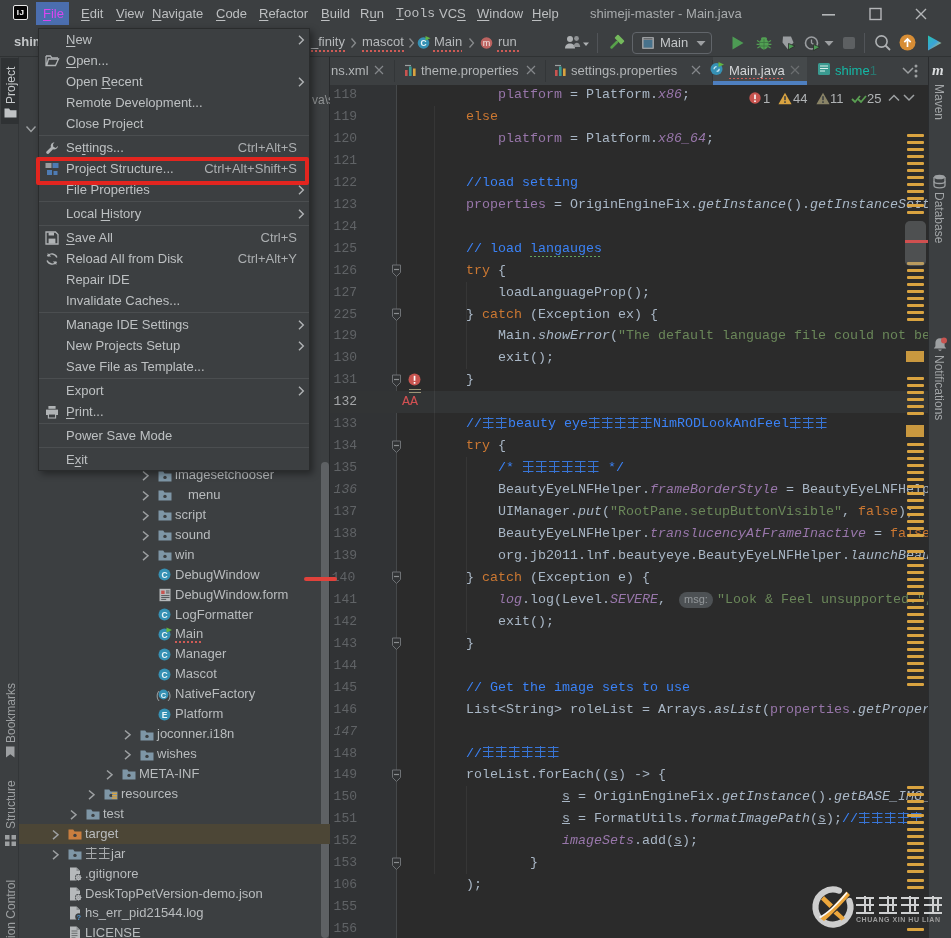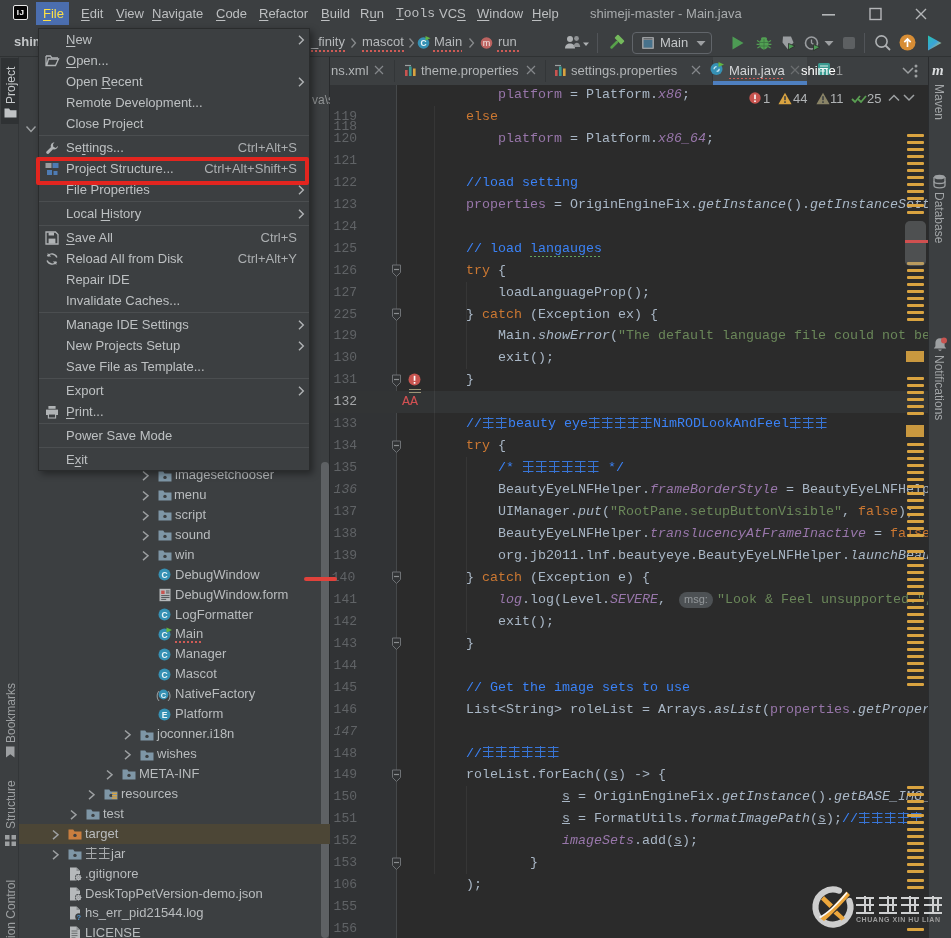--- a/index.html
+++ b/index.html
@@ -37,21 +37,21 @@
 <div class="a" style="left:19px;top:57px;width:311px;height:881px;background:#3c3f41"></div>
 <div class="a" style="left:329px;top:57px;width:1px;height:881px;background:#282a2c"></div>
 <div class="a" style="left:330px;top:57px;width:598px;height:28px;background:#3c3f41"></div>
 <div class="a" style="left:330px;top:85px;width:598px;height:853px;background:#2b2b2b"></div>
 <div class="a" style="left:330px;top:85px;width:66px;height:853px;background:#313335"></div>
 <div class="a" style="left:396px;top:85px;width:1px;height:853px;background:#45484a"></div>
 <div class="a" style="left:928px;top:57px;width:23px;height:881px;background:#3c3f41;border-left:1px solid #2a2c2e"></div>
 <div class="a" style="left:13px;top:5px;width:15px;height:15px;background:#050505;border:1px solid #e8e8e8;border-radius:2px"></div>
 <div class="a" style="left:14px;top:6px;width:13px;height:13px;font:bold 8px 'Liberation Sans';color:#fff;text-align:center;line-height:13px;letter-spacing:0.5px">IJ</div>
 <div class="a" style="left:36px;top:2px;width:33px;height:23px;background:#4b6eaf;border-radius:0"></div>
-<div class="mb" style="left:43px;color:#fde047;"><u>F</u>ile</div>
+<div class="mb" style="left:43px;color:#d946ef;"><u>F</u>ile</div>
 <div class="mb" style="left:81px;"><u>E</u>dit</div>
 <div class="mb" style="left:116px;"><u>V</u>iew</div>
 <div class="mb" style="left:152px;"><u>N</u>avigate</div>
 <div class="mb" style="left:216px;"><u>C</u>ode</div>
 <div class="mb" style="left:259px;"><u>R</u>efactor</div>
 <div class="mb" style="left:321px;"><u>B</u>uild</div>
 <div class="mb" style="left:360px;">R<u>u</u>n</div>
 <div class="mb" style="left:396px;font-family:Liberation Mono, monospace;"><u>T</u>ools</div>
 <div class="mb" style="left:439px;">VC<u>S</u></div>
 <div class="mb" style="left:477px;"><u>W</u>indow</div>
@@ -184,21 +184,21 @@
     <circle cx="7" cy="7.4" r="1.7" fill="#3c3f41"></circle>
   </svg>
 <div class="tr" style="left:175px;top:465.0px">imagesetchooser</div>
 <svg width="10" height="11" style="left:141px;top:489.93px">
     <path d="M2 1.5l5 4.3-5 4.3" stroke="#9da0a2" stroke-width="1.5" fill="none"></path>
   </svg>
 <svg width="14" height="12" style="left:158px;top:489.43px">
     <path d="M0.5 1.5h4.7l1.4 1.9h6.9v8.1H0.5z" fill="#7e96a6"></path>
     <circle cx="7" cy="7.4" r="1.7" fill="#3c3f41"></circle>
   </svg>
-<div class="tr" style="left:174px;top:484.93px">menu</div>
+<div class="tr" style="left:188px;top:484.93px">menu</div>
 <svg width="10" height="11" style="left:141px;top:509.86px">
     <path d="M2 1.5l5 4.3-5 4.3" stroke="#9da0a2" stroke-width="1.5" fill="none"></path>
   </svg>
 <svg width="14" height="12" style="left:158px;top:509.36px">
     <path d="M0.5 1.5h4.7l1.4 1.9h6.9v8.1H0.5z" fill="#7e96a6"></path>
     <circle cx="7" cy="7.4" r="1.7" fill="#3c3f41"></circle>
   </svg>
 <div class="tr" style="left:175px;top:504.86px">script</div>
 <svg width="10" height="11" style="left:141px;top:529.79px">
     <path d="M2 1.5l5 4.3-5 4.3" stroke="#9da0a2" stroke-width="1.5" fill="none"></path>
@@ -386,21 +386,21 @@
 <div class="tab" style="left:729px;color:#d3d5d7">Main.java</div>
 <div class="sq" style="left:729px;top:77.5px;width:54px;color:#cf5b56"></div>
 <svg width="11" height="11" style="left:790px;top:65px">
     <path d="M1 1l8 8M9 1l-8 8" stroke="#6b6e70" stroke-width="1.2"></path>
   </svg>
 <div class="a" style="left:713px;top:81px;width:94px;height:4px;background:#4e7fc0"></div>
 <svg width="14" height="14" style="left:817px;top:62px">
 <rect x="1" y="1" width="12" height="12" rx="1.5" fill="#3a9a90"></rect>
     <path d="M3 4h8M3 6.5h8M3 9h5" stroke="#d8eeea" stroke-width="1.1"></path>
   </svg>
-<div class="tab" style="left:801px;color:#ffffff">shime<span style="opacity:.45">1</span></div>
+<div class="tab" style="left:835px;color:#14b8a6">shime<span style="opacity:.45">1</span></div>
 <svg width="12" height="8" style="left:902px;top:67px">
     <path d="M1 1l5 5 5-5" stroke="#9da0a2" stroke-width="1.5" fill="none"></path>
   </svg>
 <svg width="4" height="14" style="left:914px;top:64px">
     <circle cx="2" cy="2" r="1.5" fill="#9da0a2"></circle>
     <circle cx="2" cy="7" r="1.5" fill="#9da0a2"></circle>
     <circle cx="2" cy="12" r="1.5" fill="#9da0a2"></circle>
   </svg>
 <div class="a" style="left:932px;top:62px;width:16px;height:18px;font:italic bold 15px 'Liberation Serif';color:#dadcde">m</div>
 <div class="vtr" style="left:946px;top:84px;color:#a2a5a7">Maven</div>
@@ -414,21 +414,21 @@
 <path d="M7 1.2c2.8 0 4.6 2 4.6 4.6v3.4l1.6 2.2H0.8l1.6-2.2V5.8C2.4 3.2 4.2 1.2 7 1.2z" fill="#9da0a2"></path>
 <path d="M5.2 12.6a1.9 1.9 0 003.6 0z" fill="#9da0a2"></path>
     <circle cx="11" cy="3.4" r="3" fill="#c75450"></circle>
   </svg>
 <div class="vtr" style="left:946px;top:355px;color:#a2a5a7">Notifications</div>
 <div class="a" style="left:330px;top:391.30px;width:598px;height:21.95px;background:#323435"></div>
 <div class="a" style="left:433.5px;top:105.95px;width:1px;height:768.25px;background:rgba(255,255,255,0.055)"></div>
 <div class="a" style="left:465.5px;top:281.55px;width:1px;height:87.80px;background:rgba(255,255,255,0.055)"></div>
 <div class="a" style="left:465.5px;top:457.15px;width:1px;height:175.60px;background:rgba(255,255,255,0.055)"></div>
 <div class="a" style="left:465.5px;top:786.40px;width:1px;height:87.80px;background:rgba(255,255,255,0.055)"></div>
-<div class="ln" style="top:84.00px;margin-top:32px;">118</div>
+<div class="ln" style="top:84.00px;">118</div>
 <div class="cl" style="top:84.00px">            <span class="f">platform</span> = Platform.<span class="fi">x86</span>;</div>
 <div class="ln" style="top:105.95px;">119</div>
 <div class="cl" style="top:105.95px">        <span class="k">else</span></div>
 <div class="ln" style="top:127.90px;">120</div>
 <div class="cl" style="top:127.90px">            <span class="f">platform</span> = Platform.<span class="fi">x86_64</span>;</div>
 <div class="ln" style="top:149.85px;">121</div>
 <div class="ln" style="top:171.80px;">122</div>
 <div class="cl" style="top:171.80px">        <span class="c">//load setting</span></div>
 <div class="ln" style="top:193.75px;">123</div>
 <div class="cl" style="top:193.75px">        <span class="f">properties</span> = OriginEngineFix.<span class="mi">getInstance</span>().<span class="mi">getInstanceSettings</span></div>

